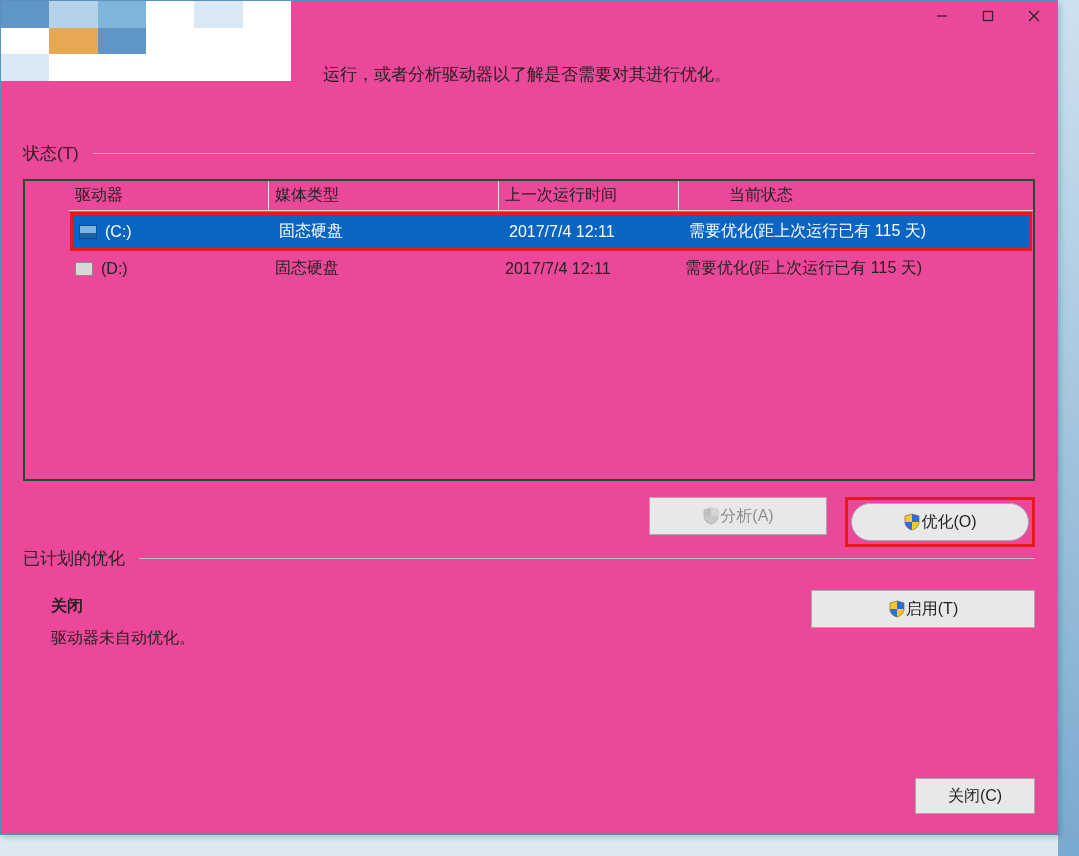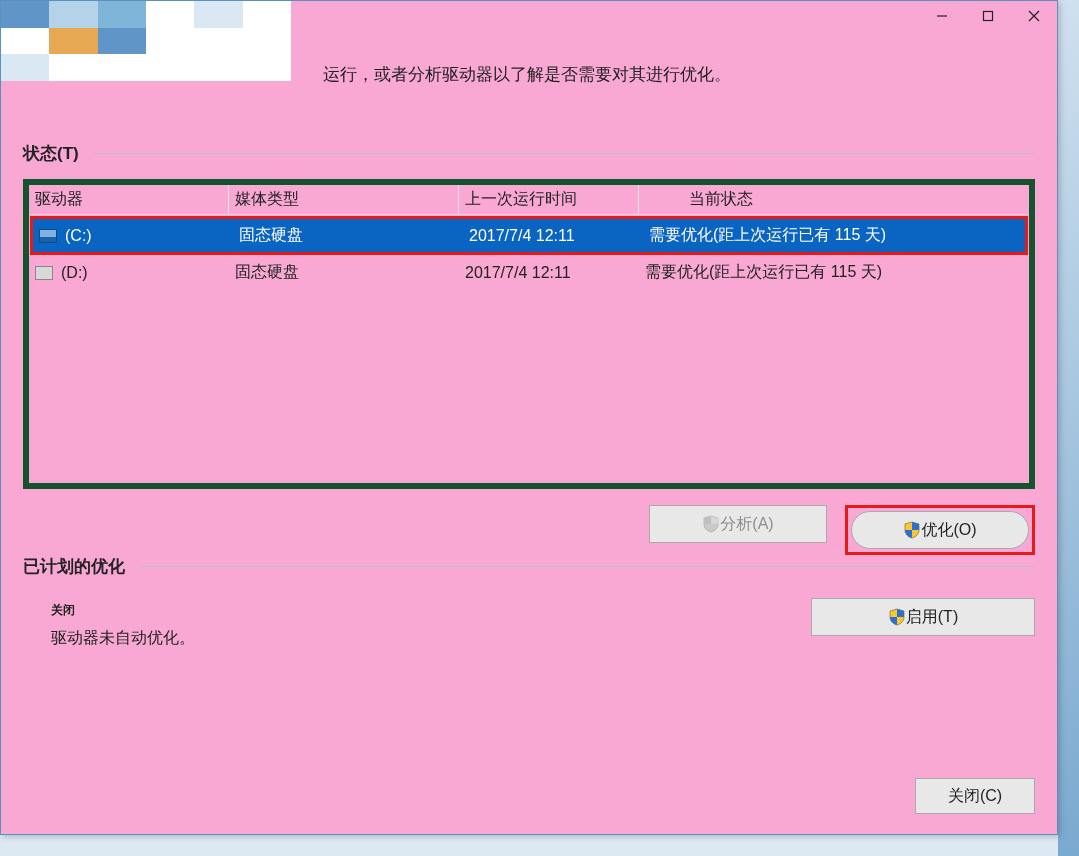--- a/index.html
+++ b/index.html
@@ -1,34 +1,34 @@
 <!DOCTYPE html>
 <html><head>
   <meta charset="utf-8">
   <style>
     * { margin:0; padding:0; box-sizing:border-box; font-family:"Microsoft YaHei","Segoe UI",sans-serif; }
     body { width:1079px; height:856px; background:#dce8f2; overflow:hidden; position:relative; }
-    .window { position:absolute; left:0; top:0; width:1058px; height:835px; background:#f9a8d4; border:1px solid #5a8fbf; box-shadow:2px 2px 6px rgba(0,0,0,0.2); }
+    .window { position:absolute; left:0; top:0; width:1058px; height:835px; background:#ec4899; border:1px solid #5a8fbf; box-shadow:2px 2px 6px rgba(0,0,0,0.2); }
     .edge-strip { position:absolute; right:0; top:0; width:21px; height:856px; background:linear-gradient(#cfe0ee,#7aa9cf); }
 
     .titlebar { height:32px; display:flex; justify-content:flex-end; align-items:flex-start; }
     .winctrl { width:46px; height:30px; display:flex; align-items:center; justify-content:center; color:#111; }
     .winctrl svg { width:12px; height:12px; stroke:#222; stroke-width:1.2; fill:none; }
 
     .redacted-area { position:absolute; left:0; top:0; width:290px; height:80px; display:grid; grid-template-columns:repeat(6,1fr); grid-template-rows:repeat(3,1fr);}
     .rbx { }
     .c1{background:#5f95c7;} .c2{background:#b4d3e8;} .c3{background:#fff;} .c4{background:#e6a853;} .c5{background:#7eb5d8;} .c6{background:#d9e8f2;}
 
     .content { padding:0 22px 0 22px; font-size:16px; color:#222; }
     .intro { margin-top:30px; margin-left:300px; margin-bottom:56px; font-size:17px;}
-    .sect-row { display:flex; align-items:center; gap:14px; margin-bottom:14px;font-weight:bold; }
+    .sect-row { display:flex; align-items:center; gap:14px; margin-bottom:14px; }
     .sect-row .line { flex:1; height:1px; background:#bfbfbf; }
     .sect-label { font-size:17px; }
 
-    .drives-box { border:6px solid #14532d; }
+    .drives-box { border:2px solid #14532d;padding-left:44px; }
     .dh-row { display:flex; height:30px; align-items:center; border-bottom:1px solid #d6d6d6; }
     .dh-row .col { padding:0 6px; font-size:16px; color:#222; border-right:1px solid #e2e2e2; height:100%; display:flex; align-items:center; }
     .dh-row .col:last-child { border-right:none;margin-left:44px; }
     .col.dc{width:200px;} .col.mc{width:230px;} .col.tc{width:180px;} .col.sc{flex:1;}
 
     .dr { display:flex; height:33px; align-items:center; font-size:16px; }
     .dr .col { padding:0 6px; display:flex; align-items:center; gap:8px; }
     .dr.selected { background:#0a64c2; color:#fff; }
 
     .drive-ico { width:18px; height:14px; display:inline-block; }
@@ -42,21 +42,21 @@
     .win-btn.disabled { color:#8e8e8e; }
     .win-btn.small { min-width:120px; height:36px; }
     .opt-wrap { padding:3px; border:3px solid #e61a1a; }
     .opt-wrap .win-btn { min-width:178px;border-radius:19px; }
 
     .shield { width:18px; height:18px; display:inline-block; }
 
     .scheduled { }
     .sched-body { display:flex; justify-content:space-between; align-items:flex-start; margin-top:20px; padding-left:28px; }
     .sched-left { line-height:2; font-size:16px;}
-    .sched-bold { font-weight:600; font-size:12px; }
+    .sched-bold { font-weight:600; font-size:16px; }
 
     .footer { position:absolute; bottom:20px; right:22px; }
 
     .drives-list { height:194px; }
   </style>
 </head>
 <body>
 
 <div class="edge-strip"></div>
 

